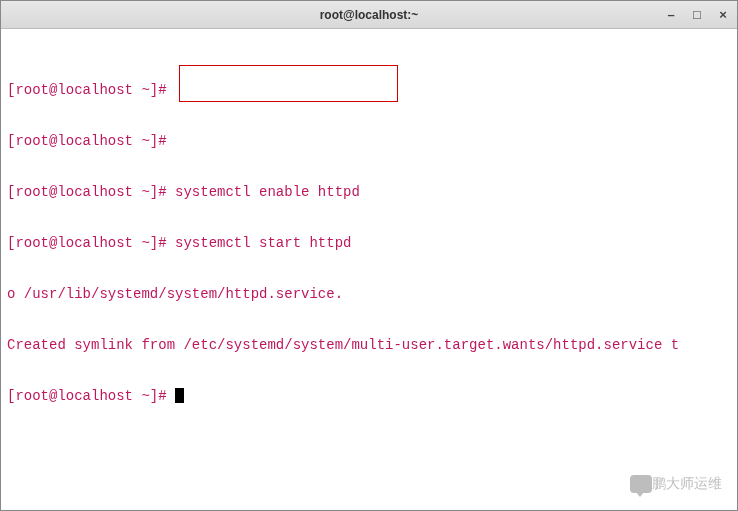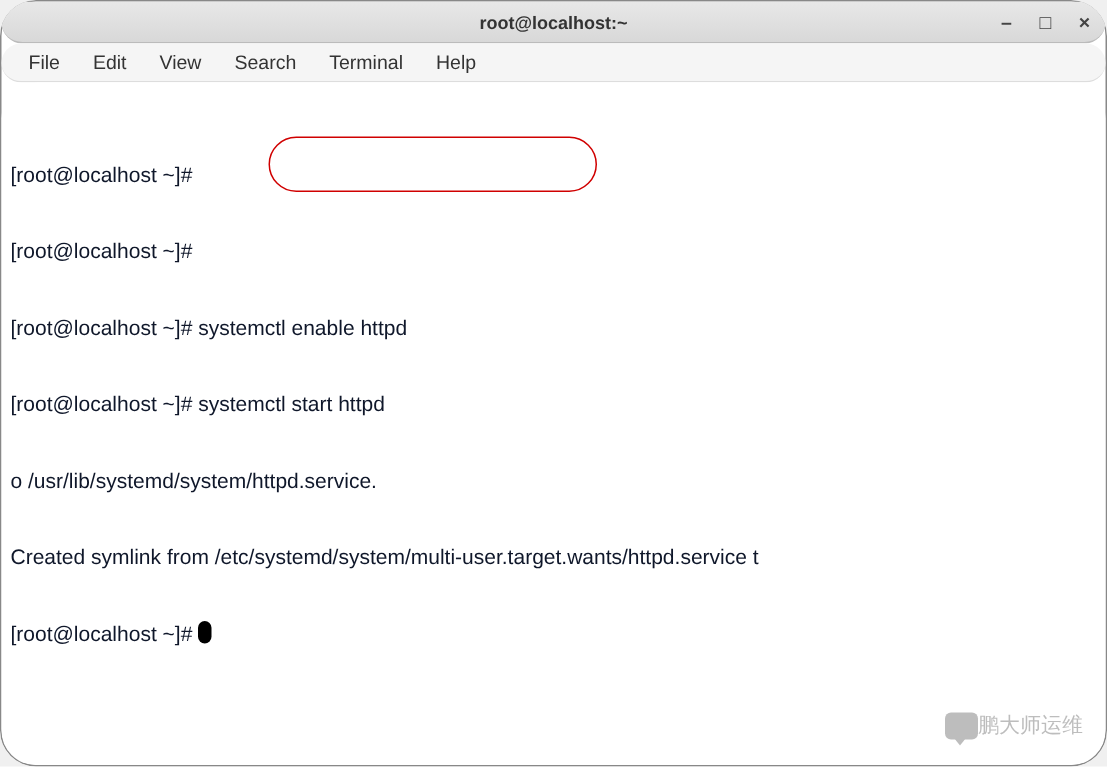--- a/index.html
+++ b/index.html
@@ -1,19 +1,18 @@
 <!DOCTYPE html>
 <html><head>
   <meta charset="utf-8">
   <style>
     * {
       margin: 0;
       padding: 0;
       box-sizing: border-box;
-      border-radius: 24px;
     }
     body {
       width: 738px;
       height: 511px;
       background: #f0f0f0;
       font-family: sans-serif;
       position: relative;
       overflow: hidden;
     }
     .window {
@@ -67,22 +66,22 @@
     }
     .menu-item {
       font-size: 13px;
       color: #333;
       padding: 3px 10px;
       cursor: pointer;
     }
     .terminal-body {
       flex: 1;
       background: #ffffff;
-      color: #0f172a;
-      font-family: Liberation Sans, sans-serif;
+      color: #be185d;
+      font-family: Liberation Mono, monospace;
       font-size: 14px;
       line-height: 17px;
       padding: 2px 6px;
       white-space: pre;
       position: relative;
       overflow: hidden;
     }
     .term-line {
       display: block;
       height: 17px;
@@ -139,28 +138,20 @@
 
 <div class="window">
   <div class="titlebar">
     <span class="titlebar-title">root@localhost:~</span>
     <div class="window-controls">
       <span class="window-control">–</span>
       <span class="window-control">□</span>
       <span class="window-control">×</span>
     </div>
   </div>
-  <div class="menubar">
-    <span class="menu-item">File</span>
-    <span class="menu-item">Edit</span>
-    <span class="menu-item">View</span>
-    <span class="menu-item">Search</span>
-    <span class="menu-item">Terminal</span>
-    <span class="menu-item">Help</span>
-  </div>
   <div class="terminal-body">
     <div class="highlight-box" style="top: 36px; left: 178px; width: 219px; height: 37px;"></div>
     <span class="term-line">[root@localhost ~]#</span>
     <span class="term-line">[root@localhost ~]#</span>
     <span class="term-line">[root@localhost ~]# systemctl enable httpd</span>
     <span class="term-line">[root@localhost ~]# systemctl start httpd</span>
     <span class="term-line">o /usr/lib/systemd/system/httpd.service.</span>
     <span class="term-line">Created symlink from /etc/systemd/system/multi-user.target.wants/httpd.service t</span>
     <span class="term-line"><span>[root@localhost ~]# </span><span class="cursor"></span></span>
   </div>

